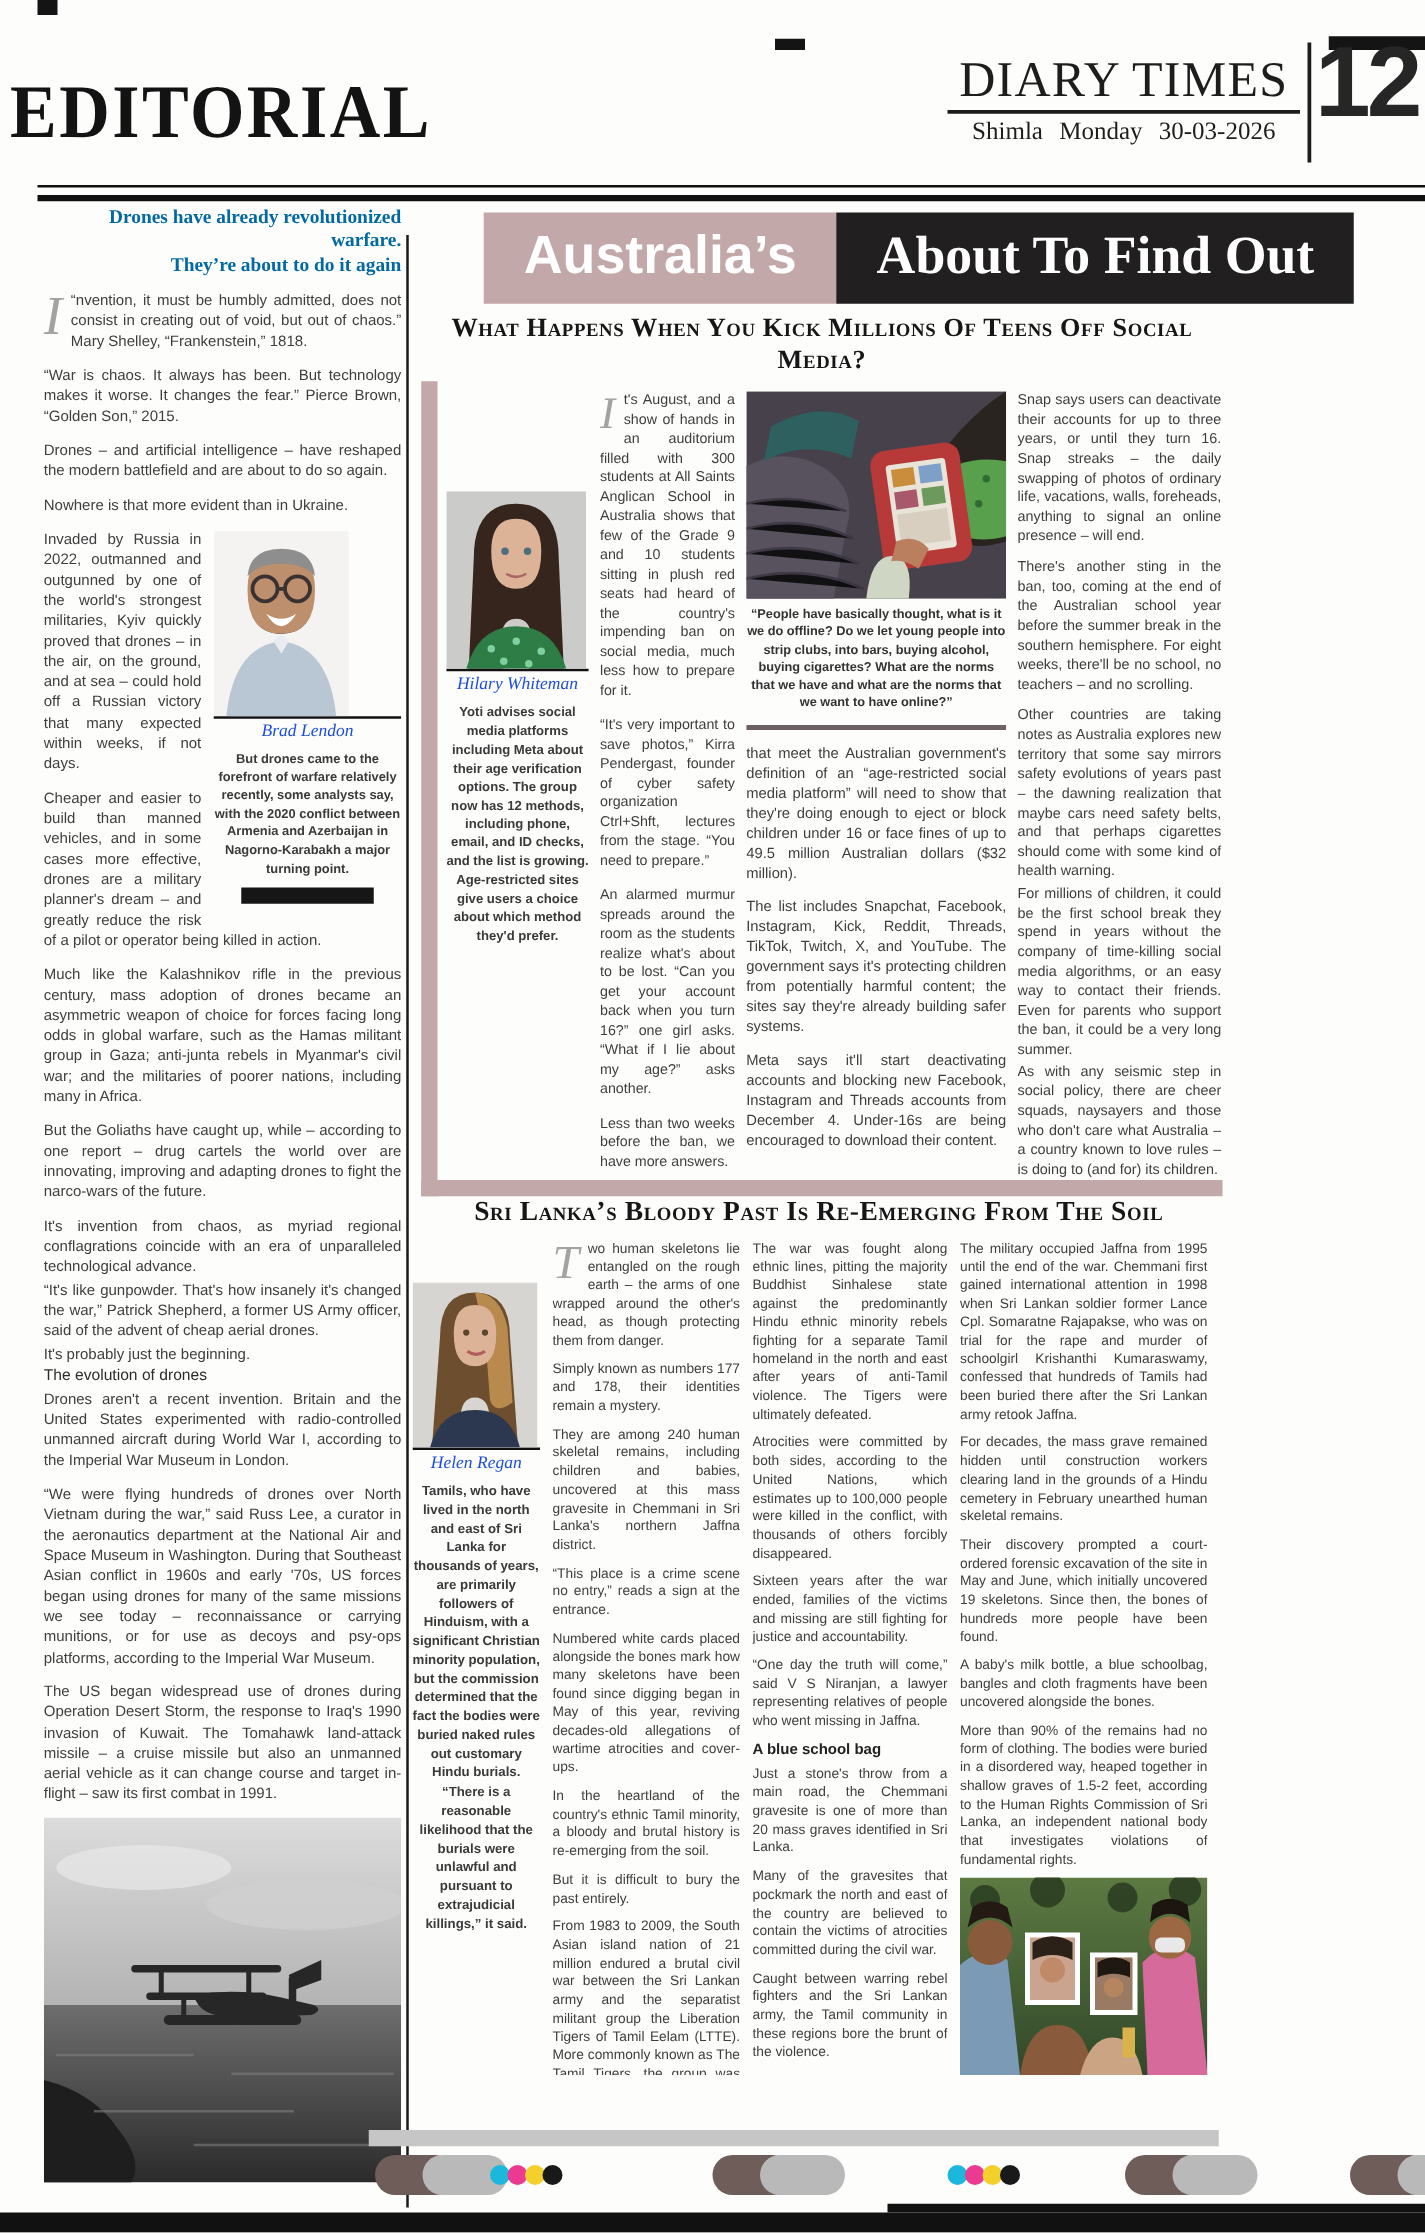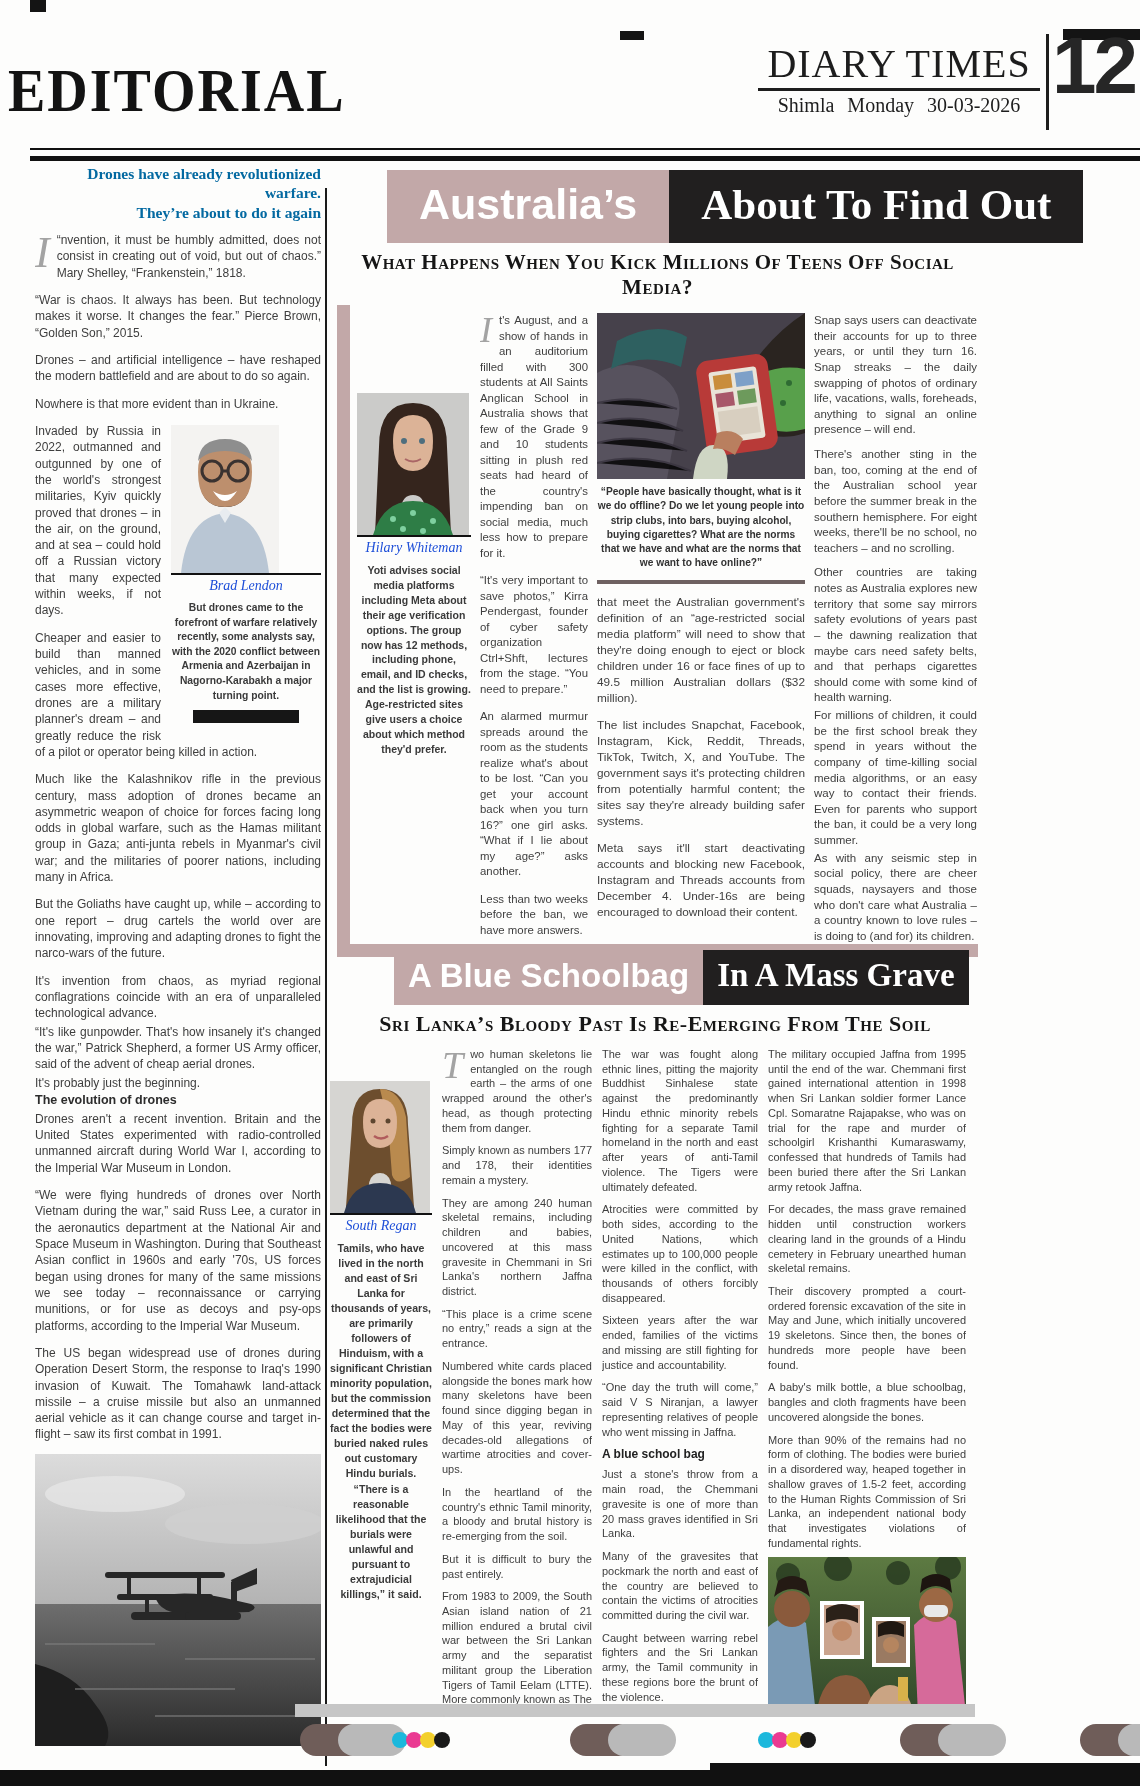--- a/index.html
+++ b/index.html
@@ -32,21 +32,21 @@
                  color:#1d4ed8; text-align:center; margin-top:3px; }
   .author-cap { font-weight:700; font-size:10.5px; line-height:1.42; color:#3a3a3a;
                 text-align:center; margin-top:7px; }
   .photo-frame { border-bottom:2px solid #111; font-size:0; }
   .photo-frame svg { display:block; }
 
   
   .leftcol { position:absolute; left:35px; top:164px; width:286px; height:1618px; overflow:hidden; }
   .leftcol .title { font-family:"Liberation Serif", serif; font-weight:700; font-size:15.5px;
                     line-height:1.25; text-align:right; color:#0369a1; margin-bottom:10px; }
-  .leftcol .subh { font-weight:700; font-size:12.5px; color:#2c2c2c; margin-bottom:4px; text-align:left; }
+  .leftcol .subh { font-weight:400; font-size:12.5px; color:#2c2c2c; margin-bottom:4px; text-align:left; }
   .coldivider { position:absolute; left:325px; top:188px; width:2px; height:1578px; background:#1a1a1a; }
   .inset { float:right; width:150px; margin:2px 0 8px 10px; text-align:center; }
   .inset .black-bar { width:106px; height:13px; background:#161616; margin:7px auto 0; }
   .inset .author-cap { font-size:10.3px; }
   .seaplane { margin-top:4px; }
 
   
   .band { display:flex; align-items:stretch; }
   .band span { color:#fff; font-weight:700; font-family:"Liberation Sans", sans-serif; white-space:nowrap; }
   .band .rose { background:#c2a8a8; }
@@ -278,41 +278,37 @@
         <p class="para">There's another sting in the ban, too, coming at the end of the Australian school year before the summer break in the southern hemisphere. For eight weeks, there'll be no school, no teachers – and no scrolling.</p>
         <p class="para" style="margin-bottom:2px">Other countries are taking notes as Australia explores new territory that some say mirrors safety evolutions of years past – the dawning realization that maybe cars need safety belts, and that perhaps cigarettes should come with some kind of health warning.</p>
         <p class="para" style="margin-bottom:2px">For millions of children, it could be the first school break they spend in years without the company of time-killing social media algorithms, or an easy way to contact their friends. Even for parents who support the ban, it could be a very long summer.</p>
         <p class="para" style="margin-bottom:0">As with any seismic step in social policy, there are cheer squads, naysayers and those who don't care what Australia – a country known to love rules – is doing to (and for) its children.</p>
 
       </div>
     </div>
   </div>
 
   <div class="art-sl">
-    <div class="band">
-      <span class="rose">A Blue Schoolbag</span>
-        <span class="dark">In A Mass Grave</span>
-    </div>
     <div class="scaps subhead">Sri Lanka’s Bloody Past Is Re-Emerging From The Soil</div>
 
     <div class="sl-body small">
       <div class="col sl-author">
         <div class="photo-frame">
           <svg width="100" height="132" viewBox="0 0 100 132">
             <rect width="100" height="132" fill="#d6d5d2"></rect>
             <path d="M50 8 q-28 0 -28 36 l-6 82 h24 q-6 -34 10 -34 q16 0 10 34 h24 l-6 -82 q0 -36 -28 -36" fill="#6d4e2e"></path>
             <path d="M50 8 q20 0 26 28 l4 60 q-14 10 -18 -2 l-4 -52 Z" fill="#b98a4e"></path>
             <path d="M50 18 q-17 0 -17 23 q0 26 17 26 q17 0 17 -26 q0 -23 -17 -23" fill="#dcb397"></path>
             <circle cx="43" cy="40" r="2.5" fill="#5d4630"></circle>
               <circle cx="58" cy="40" r="2.5" fill="#5d4630"></circle>
             <path d="M44 55 q7 5 14 0" stroke="#b05c5c" stroke-width="2.5" fill="none"></path>
             <path d="M14 132 q8 -30 36 -30 q28 0 36 30 Z" fill="#2c3850"></path>
           </svg>
         </div>
-        <div class="author-name">South Regan</div>
+        <div class="author-name">Helen Regan</div>
         <div class="author-cap">Tamils, who have lived in the north and east of Sri Lanka for thousands of years, are primarily followers of Hinduism, with a significant Christian minority population, but the commission determined that the fact the bodies were buried naked rules out customary Hindu burials. “There is a reasonable likelihood that the burials were unlawful and pursuant to extrajudicial killings,” it said.</div>
       </div>
 
       <div class="col sl-c1">
         <p class="para"><span class="dropcap" style="font-size:38px">T</span><span>wo human skeletons lie entangled on the rough earth – the arms of one wrapped around the other's head, as though protecting them from danger.</span></p>
         <p class="para">Simply known as numbers 177 and 178, their identities remain a mystery.</p>
         <p class="para">They are among 240 human skeletal remains, including children and babies, uncovered at this mass gravesite in Chemmani in Sri Lanka's northern Jaffna district.</p>
         <p class="para">“This place is a crime scene no entry,” reads a sign at the entrance.</p>
         <p class="para">Numbered white cards placed alongside the bones mark how many skeletons have been found since digging began in May of this year, reviving decades-old allegations of wartime atrocities and cover-ups.</p>
         <p class="para">In the heartland of the country's ethnic Tamil minority, a bloody and brutal history is re-emerging from the soil.</p>

